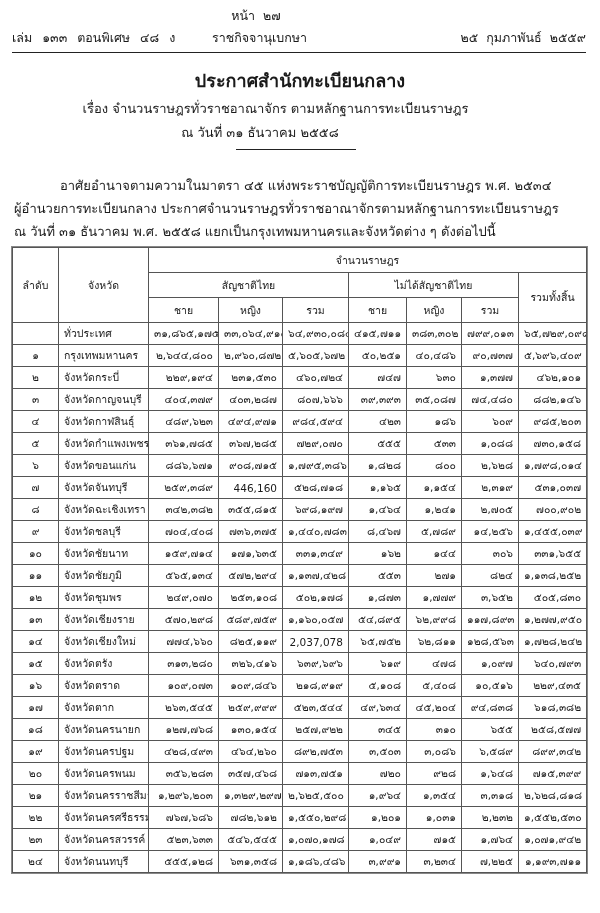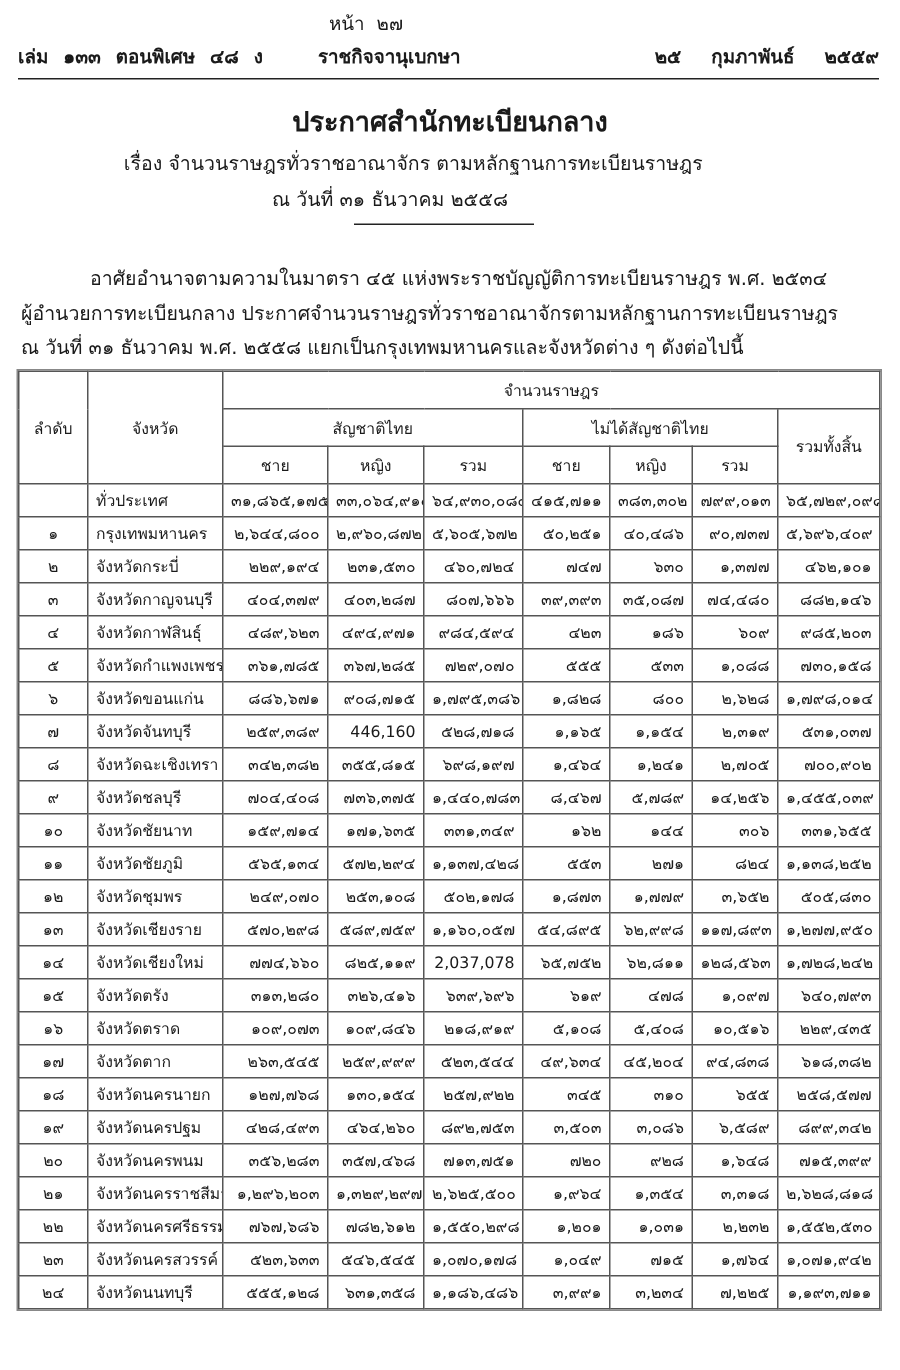--- a/index.html
+++ b/index.html
@@ -1,30 +1,30 @@
 <!DOCTYPE html>
 <html><head>
 <meta charset="utf-8">
 <style>
   html, body { margin: 0; padding: 0; background: #ffffff; }
   body {
     width: 600px; height: 913px; position: relative; overflow: hidden;
     font-family: "DejaVu Sans", "Liberation Sans", sans-serif;
     color: #1a1a1a;
   }
-  .page-num { position: absolute; top: 6px; left: 0; width: 488px; text-align: center; font-size: 12.5px; }
+  .page-num { position: absolute; top: 6px; left: 12px; width: 488px; text-align: center; font-size: 12.5px; }
   .gazette-header {
     position: absolute; top: 28px; left: 12px; width: 574px;
-    display: flex; font-size: 12.5px; white-space: nowrap; font-weight: bold;
+    display: flex; font-size: 12.5px; white-space: nowrap;
   }
   .gh-left { width: 200px; }
   .gh-left span { margin-right: 10px; }
   .gh-center { flex: 1; text-align: left; padding-right: 60px; }
   .gh-right { text-align: right; }
-  .gh-right span { margin-left: 20px; }
+  .gh-right span { margin-left: 8px; }
   .header-rule { position: absolute; top: 52px; left: 12px; width: 574px; height: 0; border-top: 1.5px solid #222; }
 
   .title { position: absolute; top: 66px; left: 0; width: 600px; text-align: center; font-size: 18px; font-weight: bold; }
   .subtitle { position: absolute; top: 98px; left: 0; width: 551px; text-align: center; font-size: 13px; }
   .date-line { position: absolute; top: 122px; left: 0; width: 520px; text-align: center; font-size: 13px; }
   .title-rule { position: absolute; top: 149px; left: 236px; width: 120px; border-top: 1.5px solid #222; }
 
   .para { position: absolute; left: 14px; width: 574px; font-size: 13px; white-space: nowrap; }
   .para.p1 { top: 175px; text-indent: 46px; }
   .para.p2 { top: 198px; }

